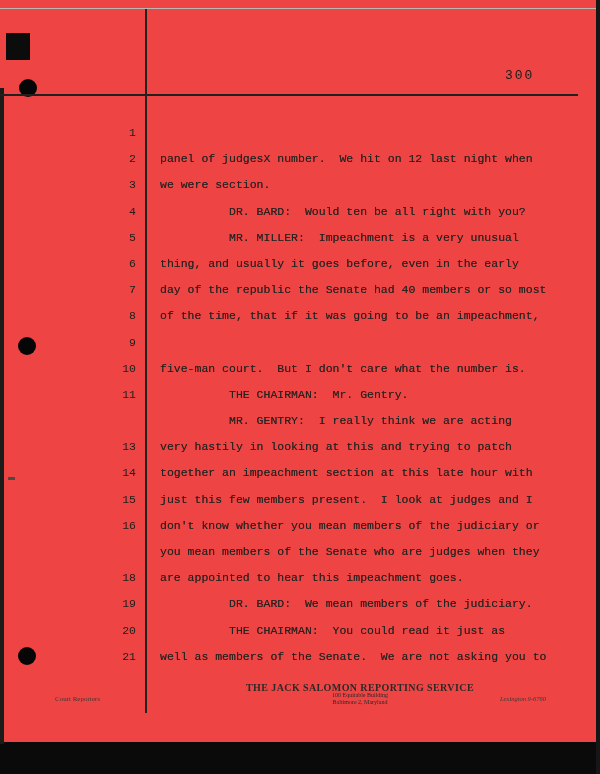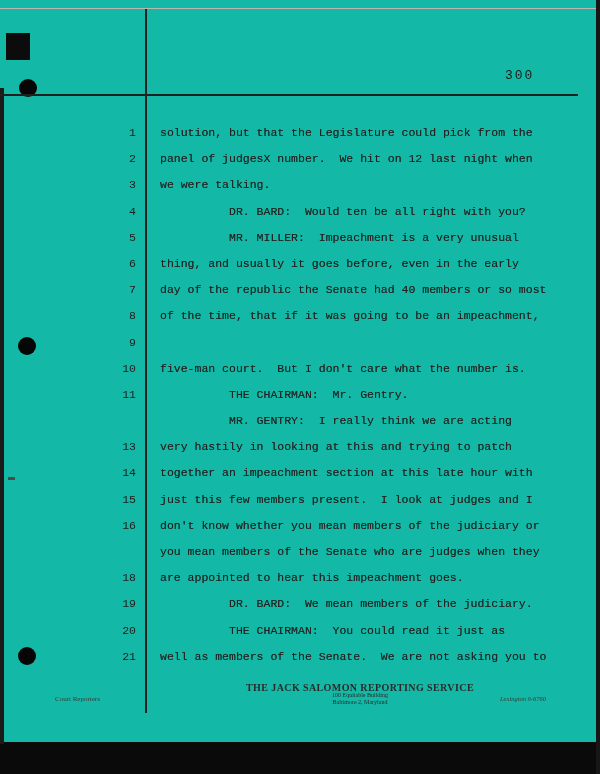--- a/index.html
+++ b/index.html
@@ -9,21 +9,21 @@
   body {
     width: 600px;
     height: 774px;
     background: #e8e7e3;
     font-family: "Liberation Mono", "DejaVu Sans Mono", monospace;
   }
   .page {
     position: relative;
     width: 600px;
     height: 774px;
-    background: #14b8a6;
+    background: #ef4444;
     overflow: hidden;
   }
   
   .artifact { position: absolute; background: #0c0c0c; }
   .top-faint-line {
     position: absolute;
     left: 0; top: 8px; width: 600px; height: 1px;
     background: #b9b7b1;
   }
   .artifact-top-left {
@@ -150,29 +150,28 @@
   <div class="hole-punch hole-3"></div>
 
   <div class="rule-horizontal"></div>
   <div class="rule-vertical"></div>
 
   <div class="page-number">300</div>
 
   <div class="transcript">
       <div class="line-row">
     <span class="line-num">1</span>
-    <span class="line-text">solution, but that the Legislature could pick from the</span>
   </div>
       <div class="line-row">
     <span class="line-num">2</span>
     <span class="line-text">panel of judgesX number.  We hit on 12 last night when</span>
   </div>
       <div class="line-row">
     <span class="line-num">3</span>
-    <span class="line-text">we were talking.</span>
+    <span class="line-text">we were section.</span>
   </div>
       <div class="line-row">
     <span class="line-num">4</span>
     <span class="line-text">          DR. BARD:  Would ten be all right with you?</span>
   </div>
       <div class="line-row">
     <span class="line-num">5</span>
     <span class="line-text">          MR. MILLER:  Impeachment is a very unusual</span>
   </div>
       <div class="line-row">

